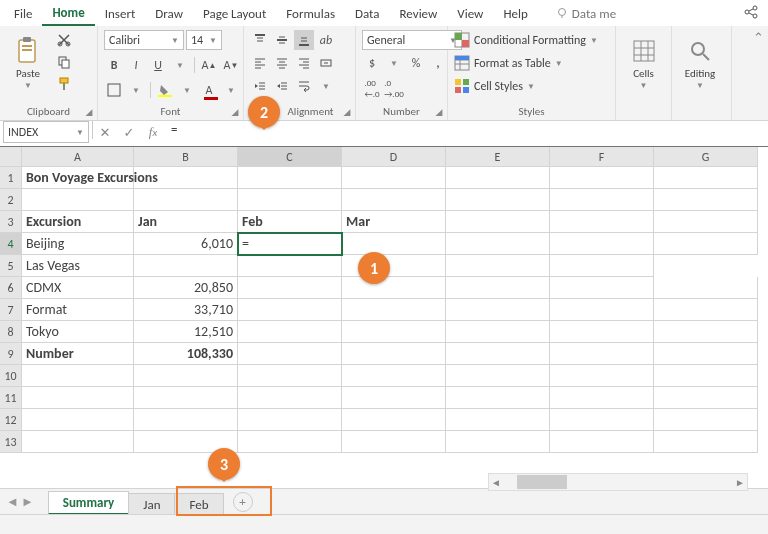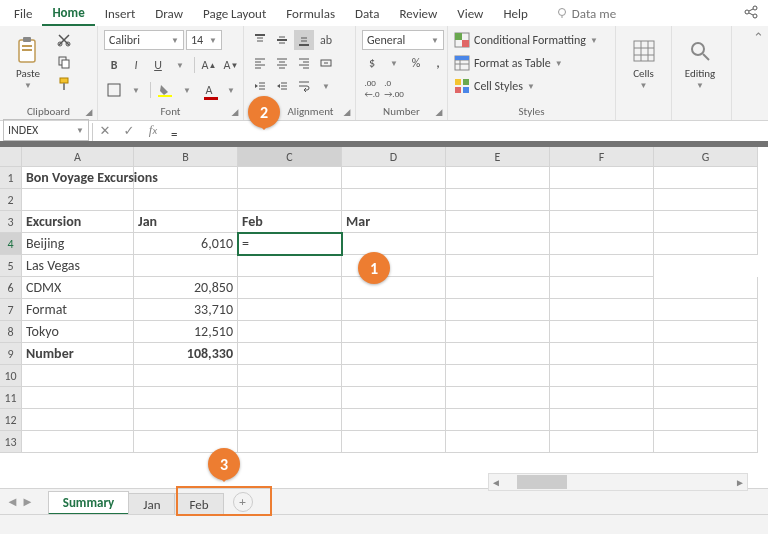--- a/index.html
+++ b/index.html
@@ -29,21 +29,21 @@
 .size-combo { width: 36px; height: 20px; border: 1px solid #c0c0c0; background: #fff; font-size: 12px; padding: 0 4px; display:flex; align-items:center; justify-content:space-between;text-align:right;}
 .font-row { display: flex; gap: 2px; margin-bottom: 2px; }
 .font-row .small-btn { border: none; }
 
 .align-grid { display: grid; grid-template-columns: repeat(4, 20px); grid-auto-rows: 20px; gap: 2px; }
 
 .style-row { display:flex; align-items:center; gap:4px; font-size:12px; height:20px; cursor:pointer; white-space:nowrap;}
 .style-row svg { flex-shrink:0; }
 
 
-.formula-bar { display: flex; align-items: flex-end; height: 26px; border-bottom: 6px solid #737373; background: #fff; }
+.formula-bar { display: flex; align-items: flex-start; height: 26px; border-bottom: 1px solid #737373; background: #fff; }
 .name-box { width: 86px; height: 22px; border: 1px solid #c0c0c0; margin: 0 3px; padding: 0 4px; font-size: 12px; display:flex; align-items:center; justify-content:space-between; }
 .fb-btn { width: 24px; height: 22px; display: flex; align-items: center; justify-content: center; color: #888; cursor: pointer; }
 .formula-input { flex: 1; padding: 0 6px; font-size: 13px; }
 
 
 .grid-area { position: relative; }
 .col-headers { display: flex; height: 20px; margin-left: 22px; }
 .col-header { border-right: 1px solid #d4d4d4; border-bottom: 1px solid #d4d4d4; background: #e6e6e6; text-align: center; font-size: 12px; color: #555; line-height: 20px; }
 .corner { position: absolute; left: 0; top: 0; width: 22px; height: 20px; background: #e6e6e6; border-right: 1px solid #d4d4d4; border-bottom: 1px solid #d4d4d4; }
 .rows { }
@@ -212,21 +212,21 @@
             </svg>
           </div>
         <div class="small-btn" style="background:#d0d0d0">
             <svg width="12" height="12">
               <line x1="3" y1="4" x2="9" y2="4" stroke="#555"></line>
               <line x1="3" y1="7" x2="9" y2="7" stroke="#555"></line>
               <line x1="1" y1="11" x2="11" y2="11" stroke="#555" stroke-width="2"></line>
             </svg>
           </div>
         <div class="small-btn">
-            <span style="">ab</span>
+            <span style="font-style:italic">ab</span>
           </div>
       </div>
       <div class="align-grid">
         <div class="small-btn">
             <svg width="12" height="12">
               <line x1="1" y1="2" x2="11" y2="2" stroke="#555"></line>
               <line x1="1" y1="5" x2="7" y2="5" stroke="#555"></line>
               <line x1="1" y1="8" x2="11" y2="8" stroke="#555"></line>
               <line x1="1" y1="11" x2="7" y2="11" stroke="#555"></line>
             </svg>
@@ -280,21 +280,21 @@
           </div>
         <div class="small-btn caret">▼</div>
       </div>
     </div>
     <div class="ribbon-group-label" style="margin-left:22px">Alignment</div>
     <div class="dialog-launcher">◢</div>
   </div>
 
   <div class="ribbon-group" style="width:92px">
     <div class="ribbon-group-body" style="flex-direction:column;gap:3px;">
-      <div class="font-combo" style="width:82px">
+      <div class="font-combo" style="width:100px">
           <span>General</span>
           <span class="caret">▼</span>
         </div>
       <div class="font-row">
         <div class="small-btn">$</div>
         <div class="small-btn caret">▼</div>
         <div class="small-btn">%</div>
         <div class="small-btn" style="font-weight:700">,</div>
       </div>
       <div class="font-row">

